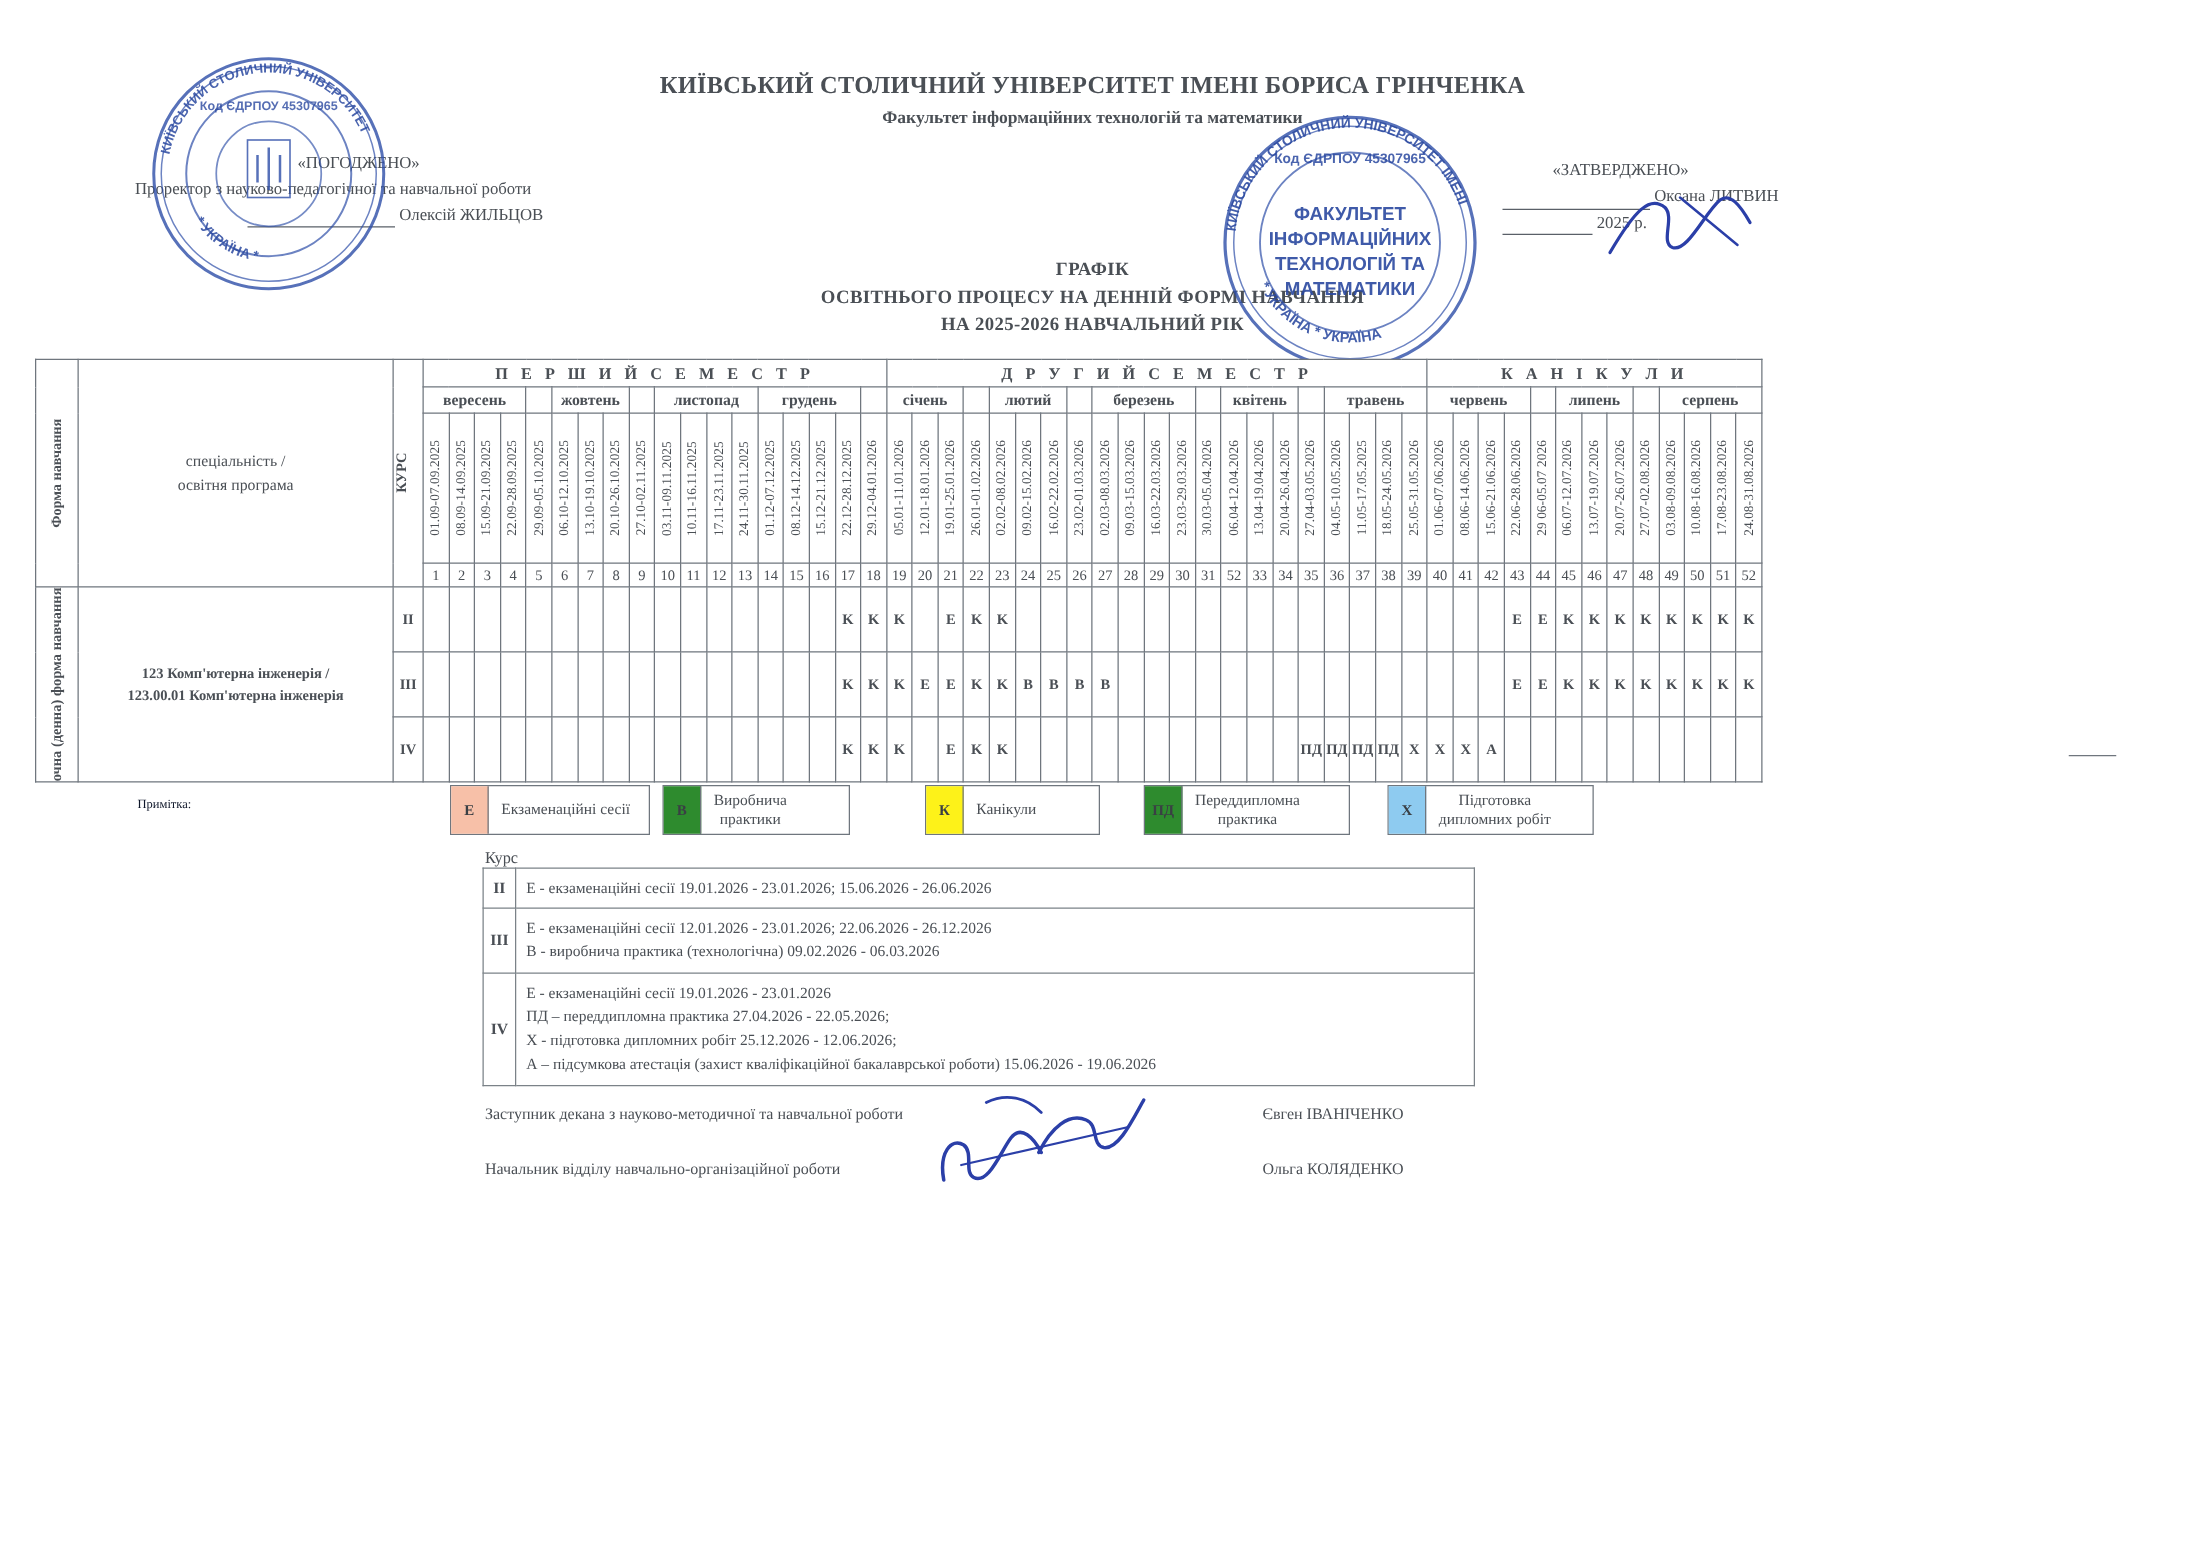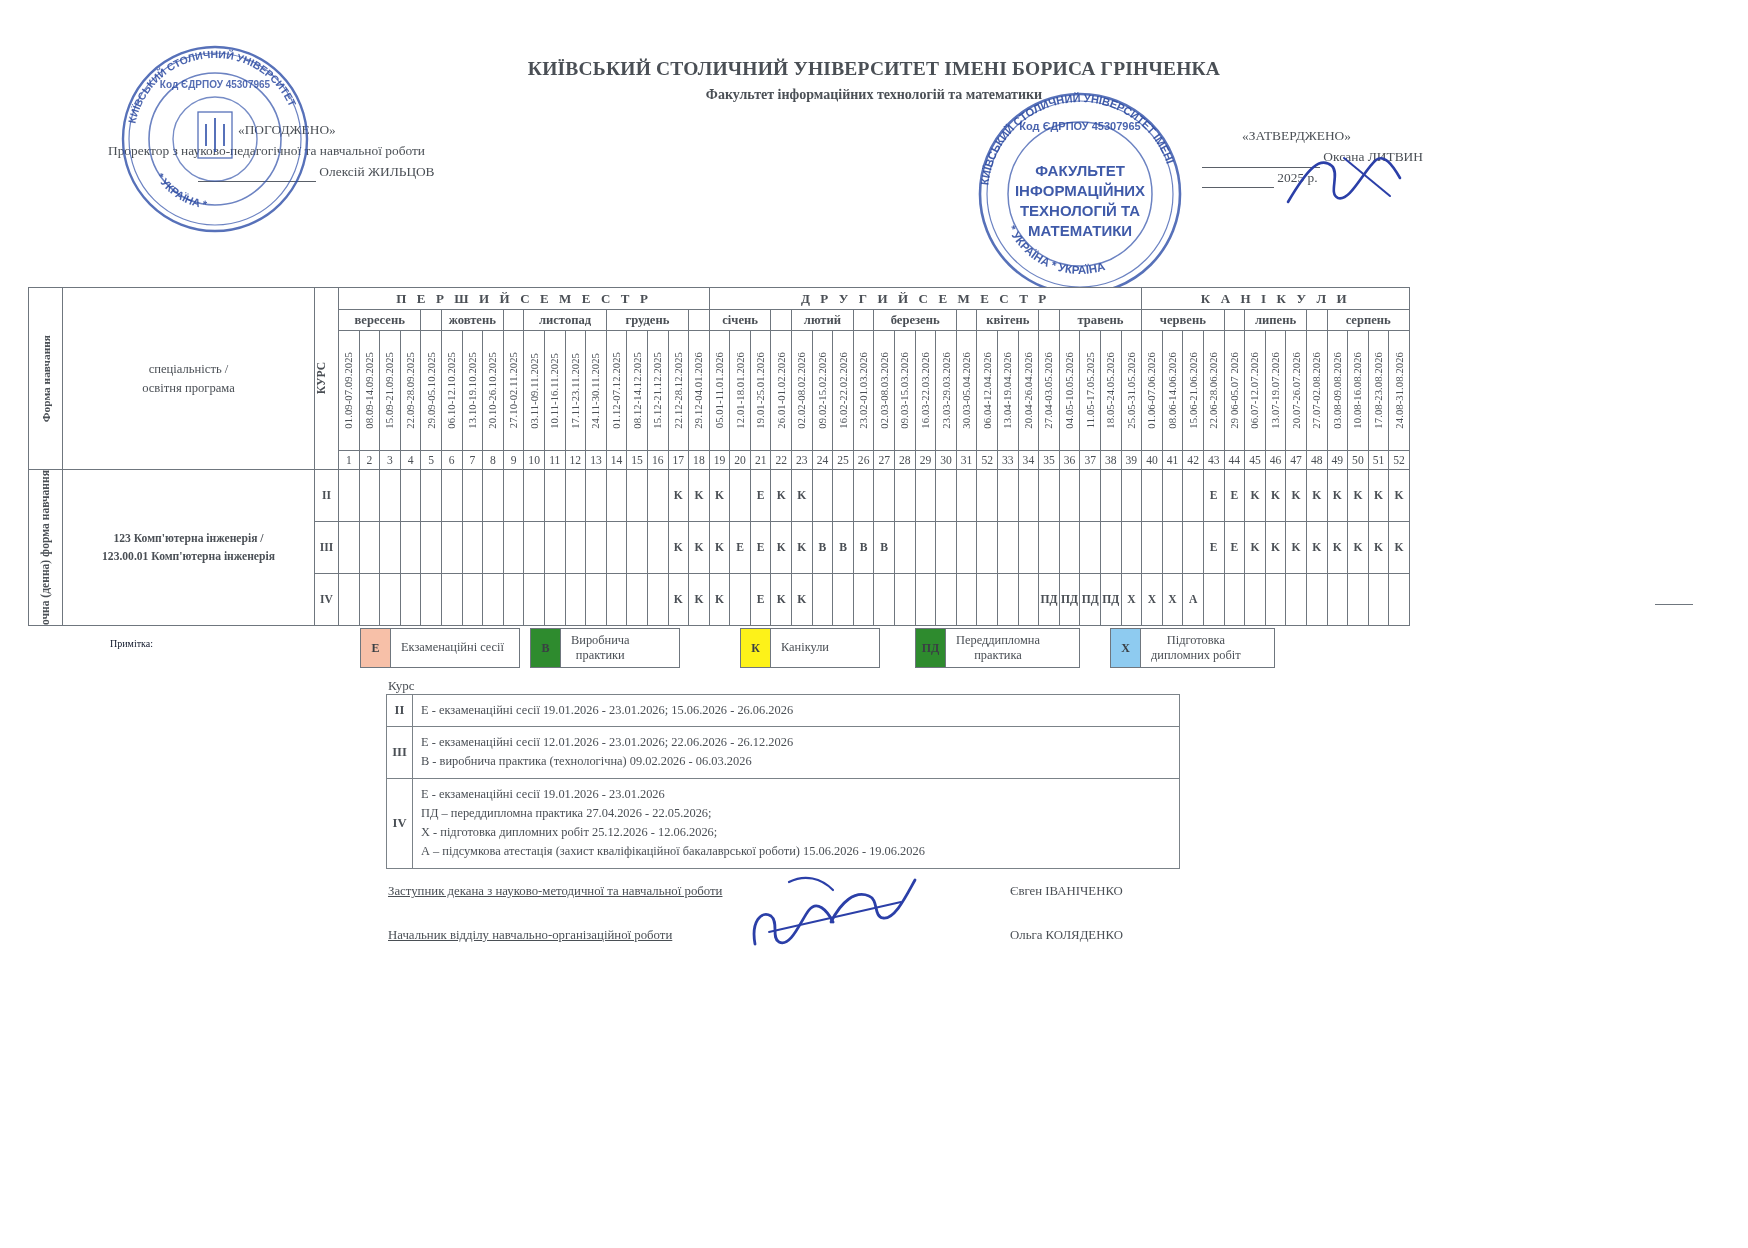--- a/index.html
+++ b/index.html
@@ -103,21 +103,21 @@
 
   
   .kurs-cap { position: absolute; left: 388px; top: 678px; font-size: 13px; color: #4a4f55; }
   .notes { position: absolute; left: 386px; top: 694px; border-collapse: collapse; width: 794px; }
   .notes td { border: 1px solid #7b8288; color: #4a4f55; vertical-align: middle; }
   .notes .nkey { width: 26px; text-align: center; font-size: 12.6px; font-weight: bold; }
   .notes .nval { padding: 6px 8px; font-size: 12.4px; line-height: 1.55; }
 
   
   .sign-row { position: absolute; font-size: 12.8px; color: #4a4f55; }
-  .sign-l { left: 388px; text-decoration: underline; }
+  .sign-l { left: 388px; }
   .sign-r { left: 1010px; }
   .s1 { top: 884px; }
   .s2 { top: 928px; }
 
   .scribble { position: absolute; left: 745px; top: 872px; width: 200px; height: 88px; pointer-events: none; }
   .scribble2 { position: absolute; left: 1280px; top: 150px; width: 130px; height: 62px; pointer-events: none; }
   .tickmark { position: absolute; left: 1655px; top: 604px; width: 38px; border-top: 1.5px solid #6f767e; }
 </style>
 </head>
 <body>
@@ -137,20 +137,25 @@
   </div>
 
   <div class="approve approve-right">
     <span class="indent1">«ЗАТВЕРДЖЕНО»</span>
     <span class="indent2"><span class="sig-line"></span>
       <span>Оксана ЛИТВИН</span></span>
     <span class="indent2"><span class="sig-line short"></span>
       <span>2025 р.</span></span>
   </div>
 
+  <div class="doc-title">
+    <div class="dt1">ГРАФІК</div>
+    <div class="dt2">ОСВІТНЬОГО ПРОЦЕСУ НА ДЕННІЙ ФОРМІ НАВЧАННЯ</div>
+    <div class="dt3">НА 2025-2026 НАВЧАЛЬНИЙ РІК</div>
+  </div>
 
   <svg class="stamp stamp1" viewBox="0 0 194 194">
     <defs>
       <path id="s1top" d="M 16,97 A 81,81 0 0 1 178,97"></path>
       <path id="s1bot" d="M 27,97 A 70,70 0 0 0 167,97"></path>
     </defs>
     <circle cx="97" cy="97" r="92" fill="none" stroke="#2d4ea8" stroke-width="2.4" opacity=".8"></circle>
     <circle cx="97" cy="97" r="86" fill="none" stroke="#2d4ea8" stroke-width="1.2" opacity=".7"></circle>
     <circle cx="97" cy="97" r="66" fill="none" stroke="#2d4ea8" stroke-width="1.6" opacity=".7"></circle>
     <circle cx="97" cy="97" r="42" fill="none" stroke="#2d4ea8" stroke-width="1.4" opacity=".65"></circle>

